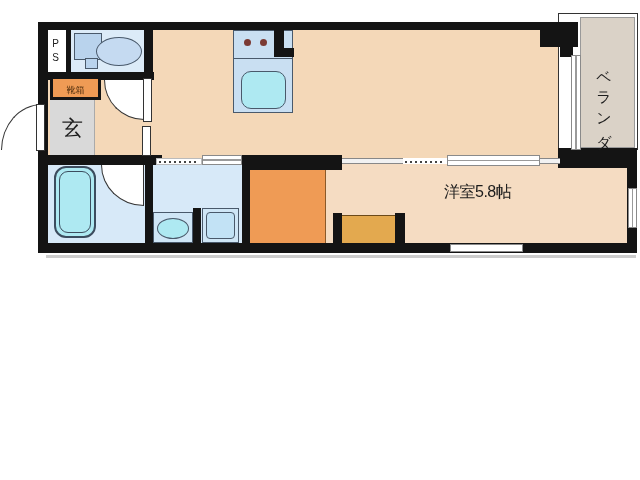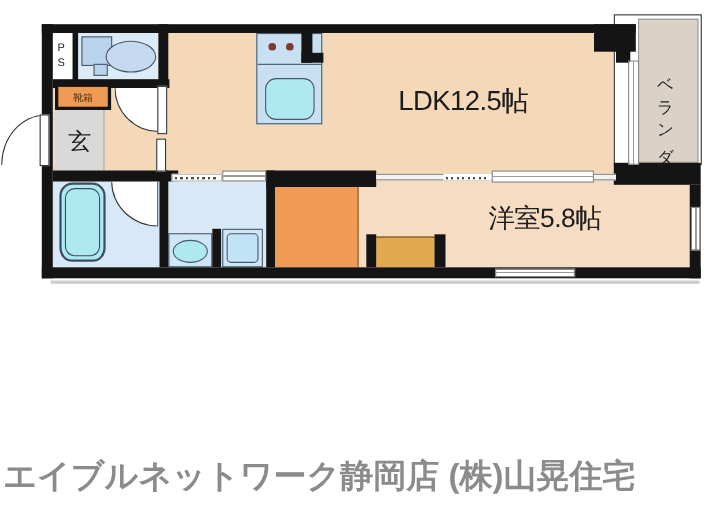--- a/index.html
+++ b/index.html
@@ -103,18 +103,16 @@
   <div class="abs slide" style="left:447px;top:155px;width:93px;height:11px;"></div>
 
   <div class="abs vslide" style="left:571px;top:55px;width:10px;height:95px;"></div>
   <div class="abs vslide" style="left:628px;top:188px;width:9px;height:40px;"></div>
   <div class="abs slide" style="left:450px;top:244px;width:73px;height:8px;"></div>
 
   <div class="abs" style="left:46px;top:255px;width:590px;height:3px;background:#ccc;"></div>
 
   <div class="abs label vtext" style="left:50px;top:38px;font-size:10px;letter-spacing:3px;">PS</div>
   <div class="abs label" style="left:50px;top:114px;width:45px;text-align:center;font-size:21px;">玄</div>
-  <div class="abs label" style="left:362px;top:75px;font-size:25px;letter-spacing:-0.5px;">LDK12.5帖</div>
-  <div class="abs label" style="left:444px;top:182px;font-size:24px;letter-spacing:-0.5px;">洋室5.8帖</div>
+  <div class="abs label" style="left:444px;top:182px;font-size:16px;letter-spacing:-0.5px;">洋室5.8帖</div>
   <div class="abs label vtext" style="left:594px;top:60px;font-size:15px;letter-spacing:4px;">ベランダ</div>
 
-  <div class="abs" style="left:3px;top:413px;font-size:30px;font-weight:bold;color:var(--footer_gray);white-space:nowrap;letter-spacing:0;">エイブルネットワーク静岡店 (株)山晃住宅</div>
 </div>
 
 </body></html>

